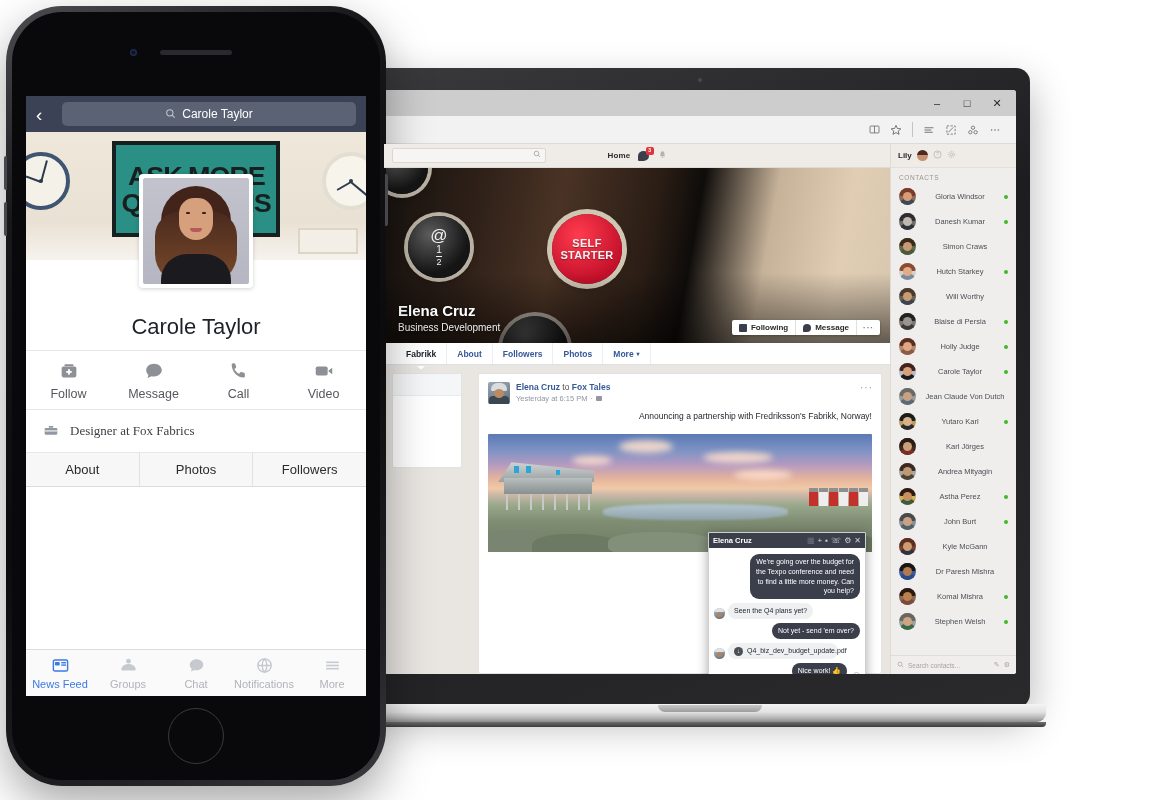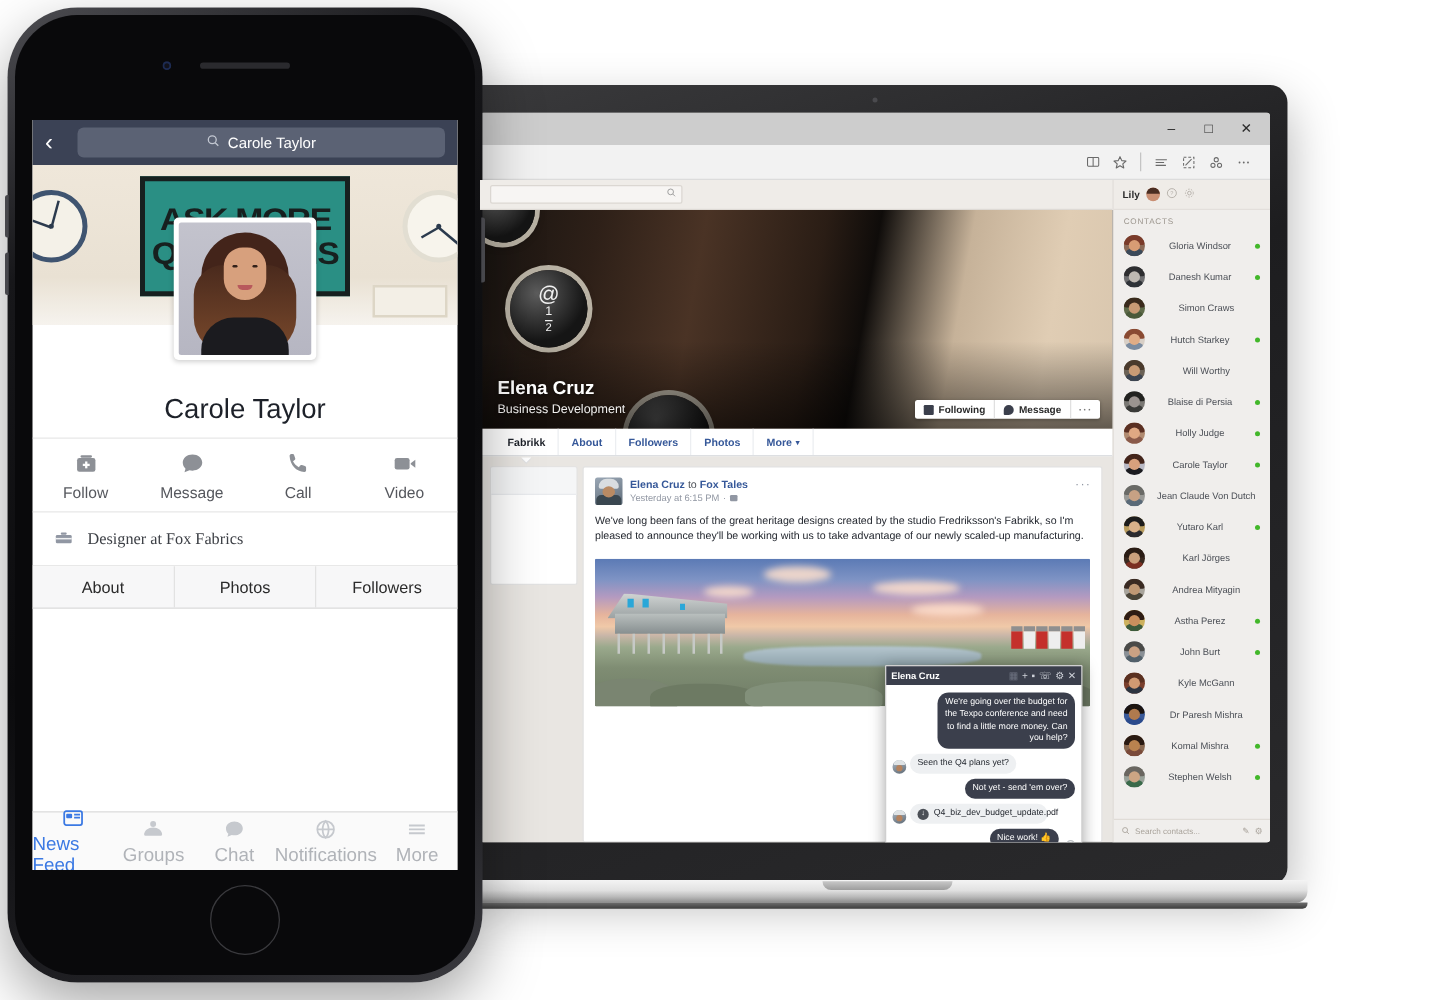--- a/index.html
+++ b/index.html
@@ -120,21 +120,21 @@
     align-items:stretch; padding-left:12px; position:relative; }
   .fb-tab { display:flex; align-items:center; padding:0 10px; font-size:8.5px; color:#365899;
     font-weight:bold; border-right:1px solid #eceef1; position:relative; }
   .fb-tab.active { color:#1d2129; }
   .fb-tab.active:after { content:""; position:absolute; left:50%; bottom:-6px; margin-left:-4px;
     width:0;height:0;border-left:4px solid transparent;border-right:4px solid transparent;
     border-top:4px solid #fff; filter: drop-shadow(0 1px 0 #dddfe2); }
   .fb-tab .caret { margin-left:3px; font-size:6px; }
 
   .fb-body { position:relative; height:calc(100% - 175px - 22px - 24px); display:flex;
-    padding:8px 0 0 8px; gap:4px; }
+    padding:8px 0 0 8px; gap:16px;text-align:right; }
   .fb-side-card { width:70px; background:#fff; height:95px; border:1px solid #e2e2e2;
     border-radius:2px; }
   .fb-side-card .sc-head { height:22px; background:#f5f6f7; border-bottom:1px solid #e9ebee; }
   .fb-post { flex:1; margin-right:8px; background:#fff; border:1px solid #e2e2e2; border-radius:2px;
     overflow:hidden; }
   .post-head { display:flex; padding:8px 9px 4px 9px; gap:6px; position:relative; }
   .post-avatar { width:22px; height:22px; border-radius:2px; flex:none; overflow:hidden;
     background:linear-gradient(160deg,#9aa7b5,#5e6b78); position:relative; }
   .post-avatar .hat { position:absolute; left:3px; top:1px; width:16px; height:8px;
     background:#d9dde0; border-radius:8px 8px 2px 2px; }
@@ -324,21 +324,21 @@
   .ph-row { display:flex; align-items:center; gap:11px; padding:7px 16px; }
   .ph-row .txt { font-size:13px; color:#3c3f45; }
   .ph-row .ic { width:17px; display:flex; align-items:center; justify-content:center; color:#9197a3; }
   .ph-subtabs { display:flex; height:34px; background:#f7f7f8; border-bottom:1px solid #dcdcdc; }
   .ph-subtab { flex:1; display:flex; align-items:center; justify-content:center; font-size:13px;
     color:#2b2b2b; border-right:1px solid #e2e2e2; }
   .ph-subtab:last-child { border-right:none; }
   .ph-tabbar { position:absolute; left:0; right:0; bottom:0; height:47px; background:#fafafa;
     border-top:1px solid #dcdcdc; display:flex; align-items:center; }
   .ph-tab { flex:1; display:flex; flex-direction:column; align-items:center; gap:3px; }
-  .ph-tab .lbl { font-size:15px; color:#b0b3b8; }
+  .ph-tab .lbl { font-size:11px; color:#b0b3b8; }
   .ph-tab.active .lbl { color:#3b79e3; }
 </style>
 </head>
 <body>
 
 <div id="stage">
 
   <div id="laptop">
     <div class="lap-lid">
       <div class="lap-cam"></div>
@@ -400,31 +400,50 @@
 
               <div class="fb-topbar">
                 <div class="fb-search">
                   <span class="sico">
                     <svg width="8" height="8" viewBox="0 0 16 16">
                         <circle cx="7" cy="7" r="4.6" fill="none" stroke="currentColor" stroke-width="1.5"></circle>
                         <line x1="10.4" y1="10.4" x2="14" y2="14" stroke="currentColor" stroke-width="1.5"></line>
                       </svg>
                   </span>
                 </div>
+                <div class="fb-top-center">
+                  <span class="fb-home">Home</span>
+                  <span class="fb-msg-ico">
+                    <span class="blob"></span>
+                    <span class="fb-badge">3</span>
+                  </span>
+                  <span class="fb-bell">
+                    <svg width="9" height="9" viewBox="0 0 16 16">
+                        <path d="M8 2a3.4 3.4 0 0 0-3.4 3.4v3L3.4 11.2h9.2L11.4 8.4v-3A3.4 3.4 0 0 0 8 2z" fill="currentColor"></path>
+                        <circle cx="8" cy="12.8" r="1.3" fill="currentColor"></circle>
+                      </svg>
+                  </span>
+                </div>
               </div>
 
               <div class="fb-cover">
                 <div class="cover-photo">
                   <div class="typewriter-bg"></div>
                   <div class="key key-tl"></div>
                   <div class="key key-at">
                     <div class="glyph">
                       <span class="at">@</span>
                       <span class="key-half-line">1</span>
                       <span class="frac key-half-line">2</span>
+                    </div>
+                  </div>
+                  <div class="key key-red">
+                    <div class="glyph">
+                      <span>SELF</span>
+                      <span>STARTER</span>
                     </div>
                   </div>
                   <div class="key key-bot">
                     <div class="glyph">SHIFT</div>
                   </div>
                 </div>
                 <div class="cover-shade"></div>
                 <div class="cover-name">Elena Cruz</div>
                 <div class="cover-sub">Business Development</div>
                 <div class="cover-actions">
@@ -479,21 +498,21 @@
                       </div>
                       <div class="post-meta-time">
                         <span>Yesterday at 6:15 PM</span>
                         <span>·</span>
                         <span class="bag"></span>
                       </div>
                     </div>
                     <div class="post-more">···</div>
                   </div>
                   <div class="post-text">
-                    <p>We've long been fans of the great heritage designs created by the studio Fredriksson's Fabrikk, so I'm pleased to announce they'll be working with us to take advantage of our newly scaled-up manufacturing.</p>
+                    <p>Announcing a partnership with Fredriksson's Fabrikk, Norway!</p>
                   </div>
                   <div class="post-photo">
                     <div class="fjord">
                       <span class="fj-cloud" style="left:34%;top:6px;width:54px;height:13px;"></span>
                       <span class="fj-cloud" style="left:56%;top:18px;width:70px;height:11px;"></span>
                       <span class="fj-cloud" style="left:22%;top:22px;width:40px;height:9px;"></span>
                       <span class="fj-cloud" style="left:64%;top:36px;width:58px;height:10px;"></span>
                       <div class="fj-water"></div>
                       <div class="fj-village">
                         <span class="fj-house"></span>

